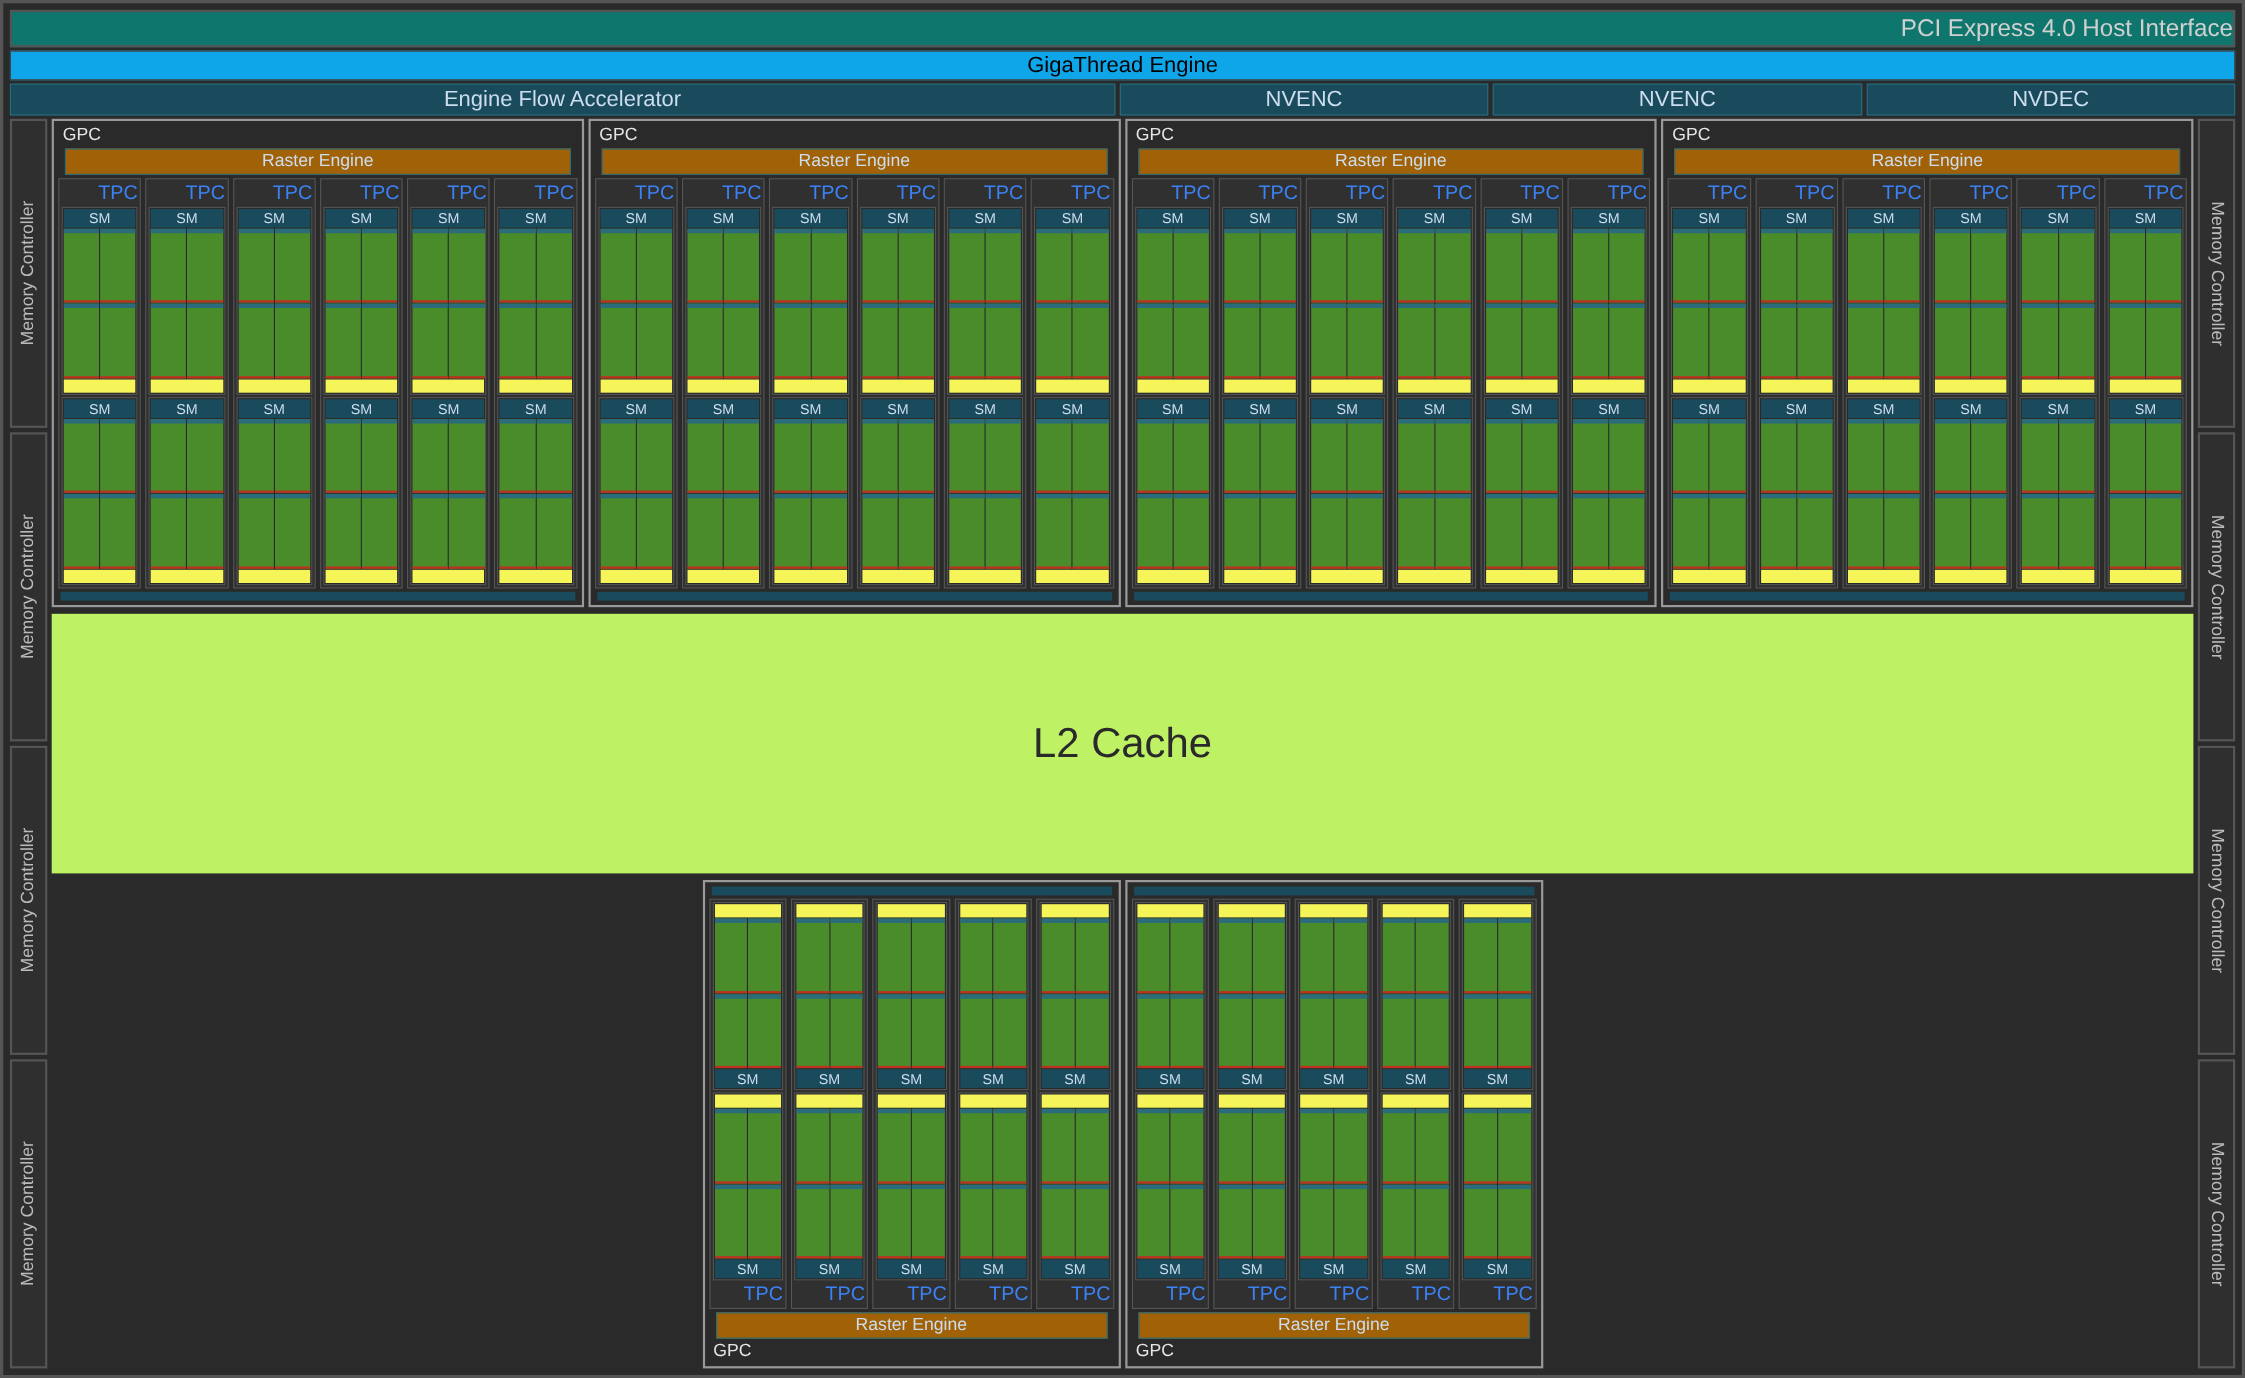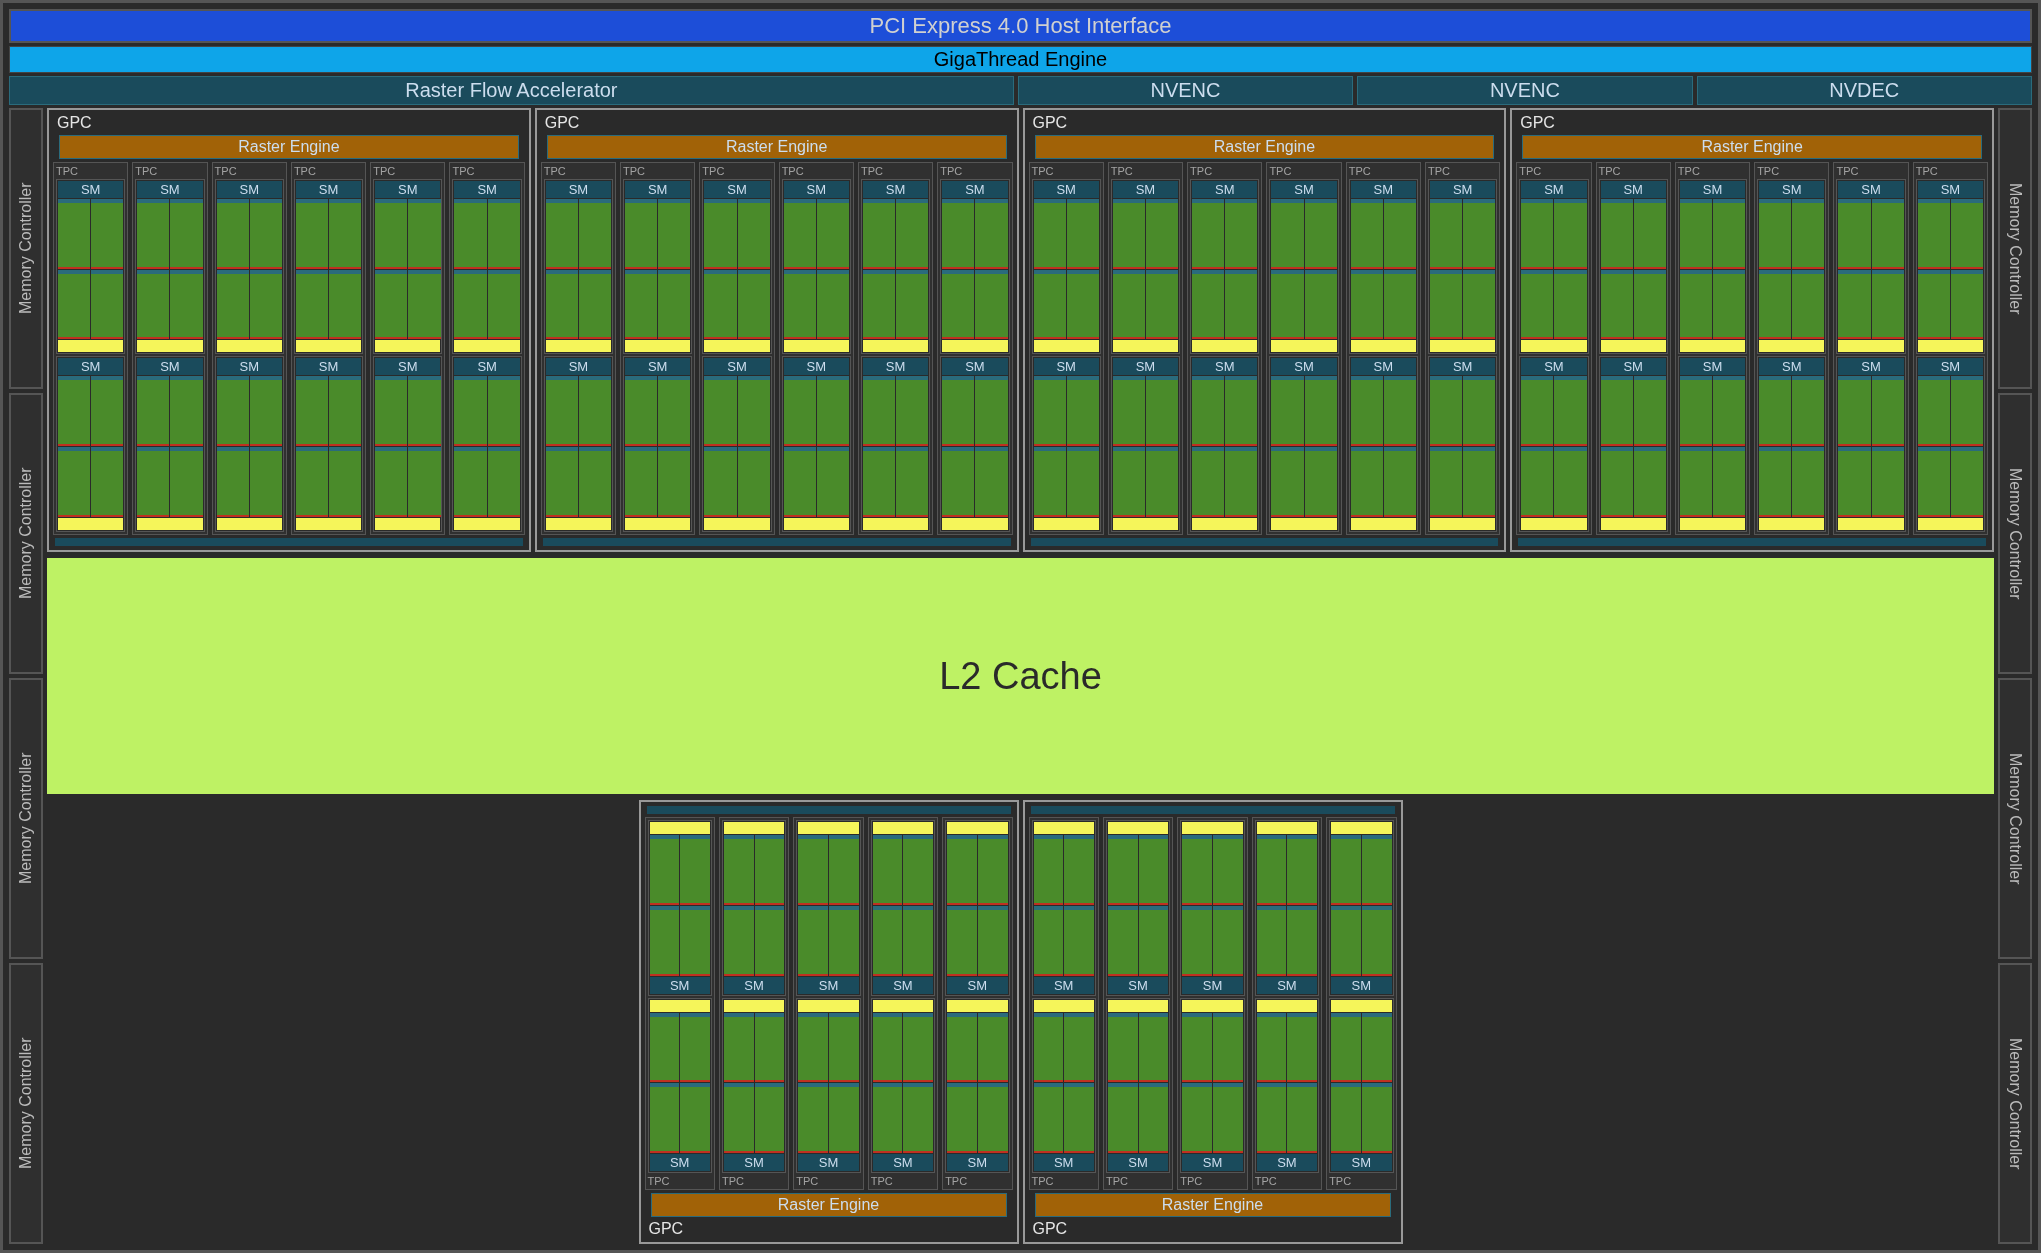--- a/index.html
+++ b/index.html
@@ -15,24 +15,24 @@
     width: 100%;
     height: 100%;
     border: 3px solid #555;
     padding: 6px;
     display: flex;
     flex-direction: column;
     gap: 3px;
   }
   .pci-bar {
     border: 2px solid #555;
-    text-align: center;
+    text-align: right;
     font-size: 22px;
     padding: 2px 0;
-    background: #1d4ed8;
+    background: #0f766e;
   }
   .giga-bar {
     background: #0ea5e9;
     color: #000;
     text-align: center;
     font-size: 20px;
     padding: 1px 0;
     border: 1px solid #444;
   }
   .accel-row {
@@ -117,23 +117,23 @@
   .tpc {
     flex: 1;
     border: 1px solid #555;
     padding: 2px;
     display: flex;
     flex-direction: column;
     gap: 2px;
     background: #303030;
   }
   .tpc-label {
-    text-align: left;
-    font-size: 11px;
-    color: #a3a3a3;
+    text-align: right;
+    font-size: 18px;
+    color: #3b82f6;
   }
   .sm {
     flex: 1;
     border: 1px solid #555;
     background: #2a2a2a;
     display: flex;
     flex-direction: column;
     gap: 1px;
     padding: 1px;
   }
@@ -185,21 +185,21 @@
 </style>
 </head>
 <body>
 
 <div class="chip">
 
   <div class="pci-bar">PCI Express 4.0 Host Interface</div>
   <div class="giga-bar">GigaThread Engine</div>
 
   <div class="accel-row">
-    <div class="accel-box ofa">Raster Flow Accelerator</div>
+    <div class="accel-box ofa">Engine Flow Accelerator</div>
     <div class="accel-box small">NVENC</div>
     <div class="accel-box small">NVENC</div>
     <div class="accel-box small">NVDEC</div>
   </div>
 
   <div class="main-body">
 
     <div class="memcol left" id="memleft">
         <div class="memctrl">Memory Controller</div>
         <div class="memctrl">Memory Controller</div>

